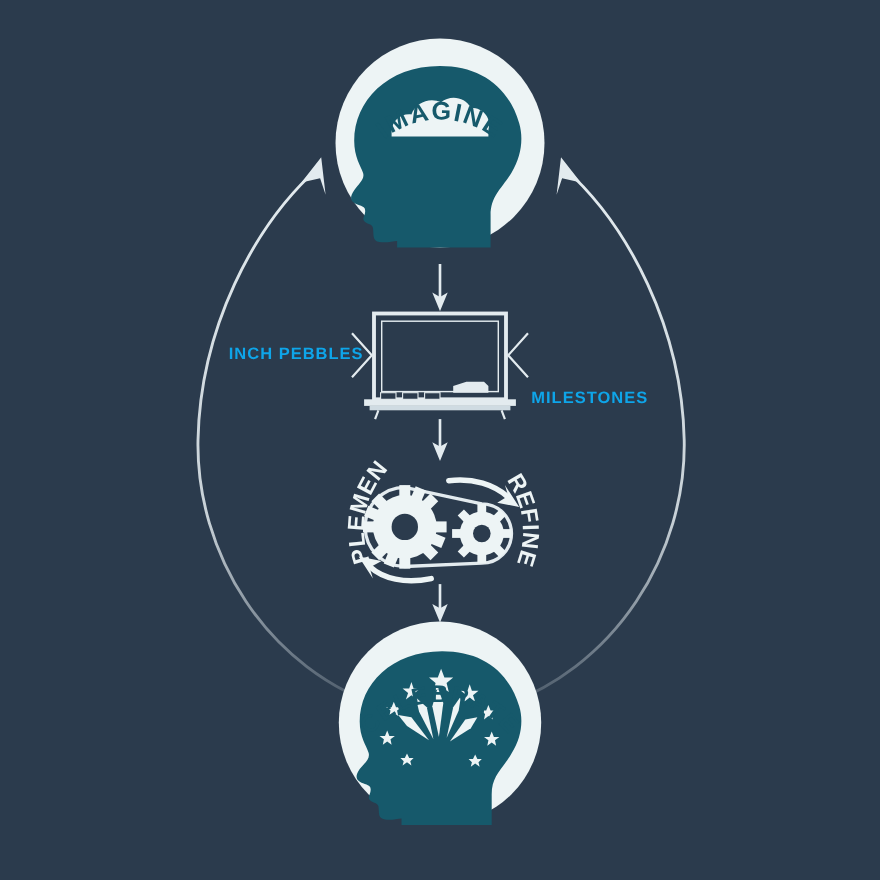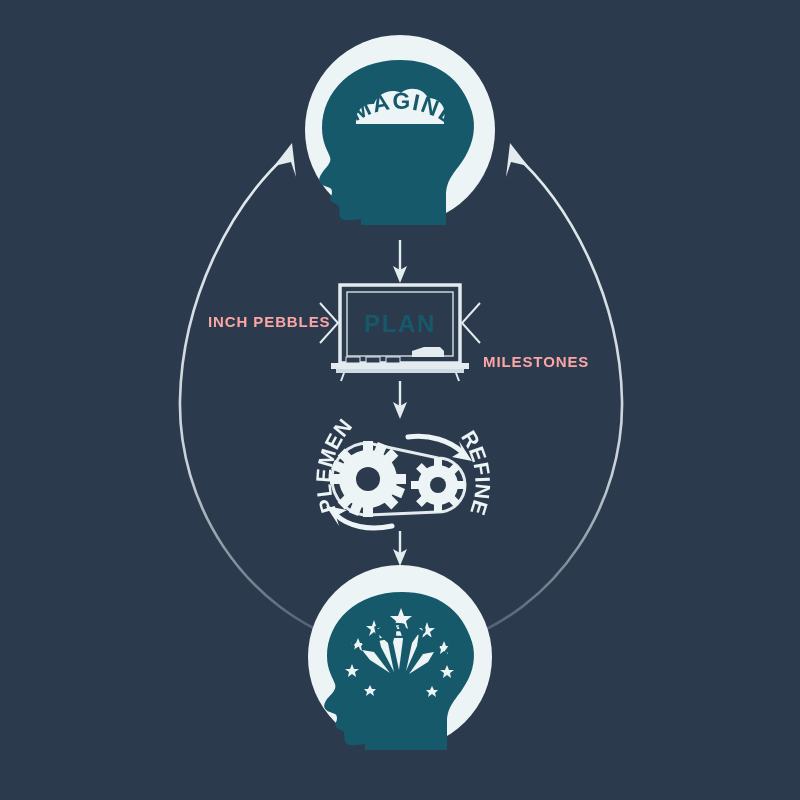--- a/index.html
+++ b/index.html
@@ -6,21 +6,21 @@
   body{
     width:800px;height:800px;
     background:#2b3b4d;
     font-family:"Liberation Sans", sans-serif;
     overflow:hidden;
   }
   #stage{position:relative;width:800px;height:800px;}
   #stage svg{position:absolute;top:0;left:0;}
   .lbl{
     position:absolute;
-    color:#fca5a5;
+    color:#0ea5e9;
     font-weight:bold;
     letter-spacing:0.06em;
     font-size:15px;
     white-space:nowrap;
   }
   #inch-pebbles-label{left:208px;top:313px;}
   #milestones-label{left:483px;top:313px;margin-top:40px;}
   #plan-label{
     position:absolute;left:0;width:800px;top:310px;
     text-align:center;color:#16596b;font-weight:bold;
@@ -220,17 +220,16 @@
         <polygon points="370,685 372,689 376,689 373,692 374,696 370,693 366,696 367,692 364,689 368,689"></polygon>
         <polygon points="432,686 434,690 438,690 435,693 436,697 432,694 428,697 429,693 426,690 430,690"></polygon>
       </g>
 
       <text font-size="22" font-weight="bold" fill="#16596b" letter-spacing="1.4">
         <textPath href="#arcCelebrate" startOffset="50%" text-anchor="middle">CELEBRATE</textPath>
       </text>
     </g>
   </svg>
 
-  <div id="plan-label">PLAN</div>
   <div class="lbl" id="inch-pebbles-label">INCH PEBBLES</div>
   <div class="lbl" id="milestones-label">MILESTONES</div>
 
 </div>
 
 </body></html>

